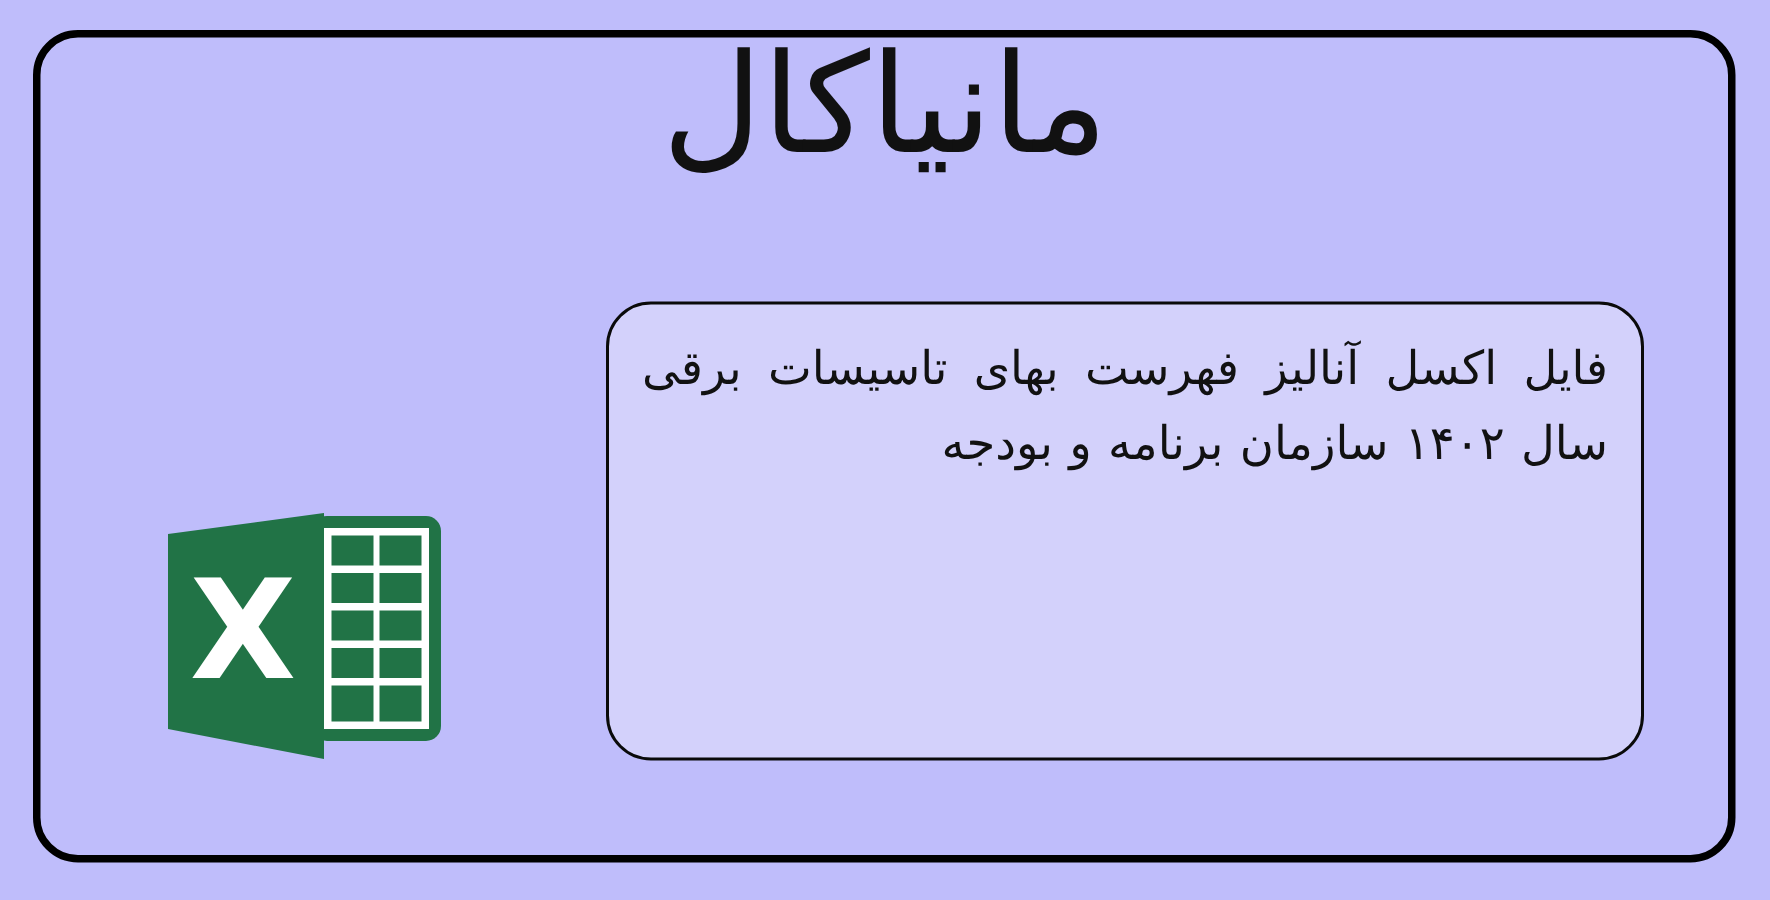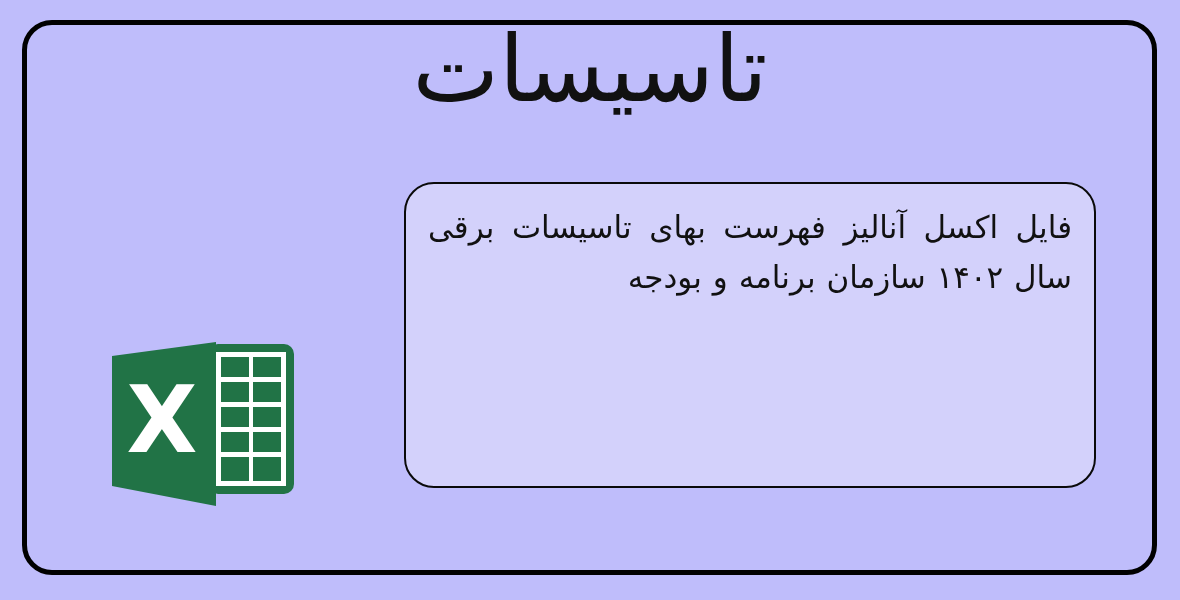--- a/index.html
+++ b/index.html
@@ -47,21 +47,21 @@
     font-weight: 400;
     color: #111111;
     direction: rtl;
     white-space: nowrap;
   }
 
   
   .desc-panel {
     position: absolute;
     left: 404px;
-    top: 182px;
+    top: 201px;
     width: 692px;
     height: 306px;
     box-sizing: border-box;
     border: 2px solid #0a0a0a;
     border-radius: 30px;
     background: #d3d1fb;
     padding: 18px 22px 0 22px;
     direction: rtl;
   }
 
@@ -90,21 +90,21 @@
     height: 186px;
   }
 </style>
 </head>
 <body>
 
 <div class="stage">
 
   <div class="outer-frame"></div>
 
-  <div class="brand-title">تاسیسات</div>
+  <div class="brand-title">مانیاکال</div>
 
   <div class="excel-icon">
     <svg viewBox="0 0 200 186" xmlns="http://www.w3.org/2000/svg" aria-hidden="true">
 
       <g>
         <rect x="104" y="10" width="86" height="150" rx="10" ry="10" fill="#217346"></rect>
 
         <rect x="112" y="18" width="70" height="134" fill="#ffffff"></rect>
 
         <rect x="117" y="23" width="28" height="20" fill="#217346"></rect>

